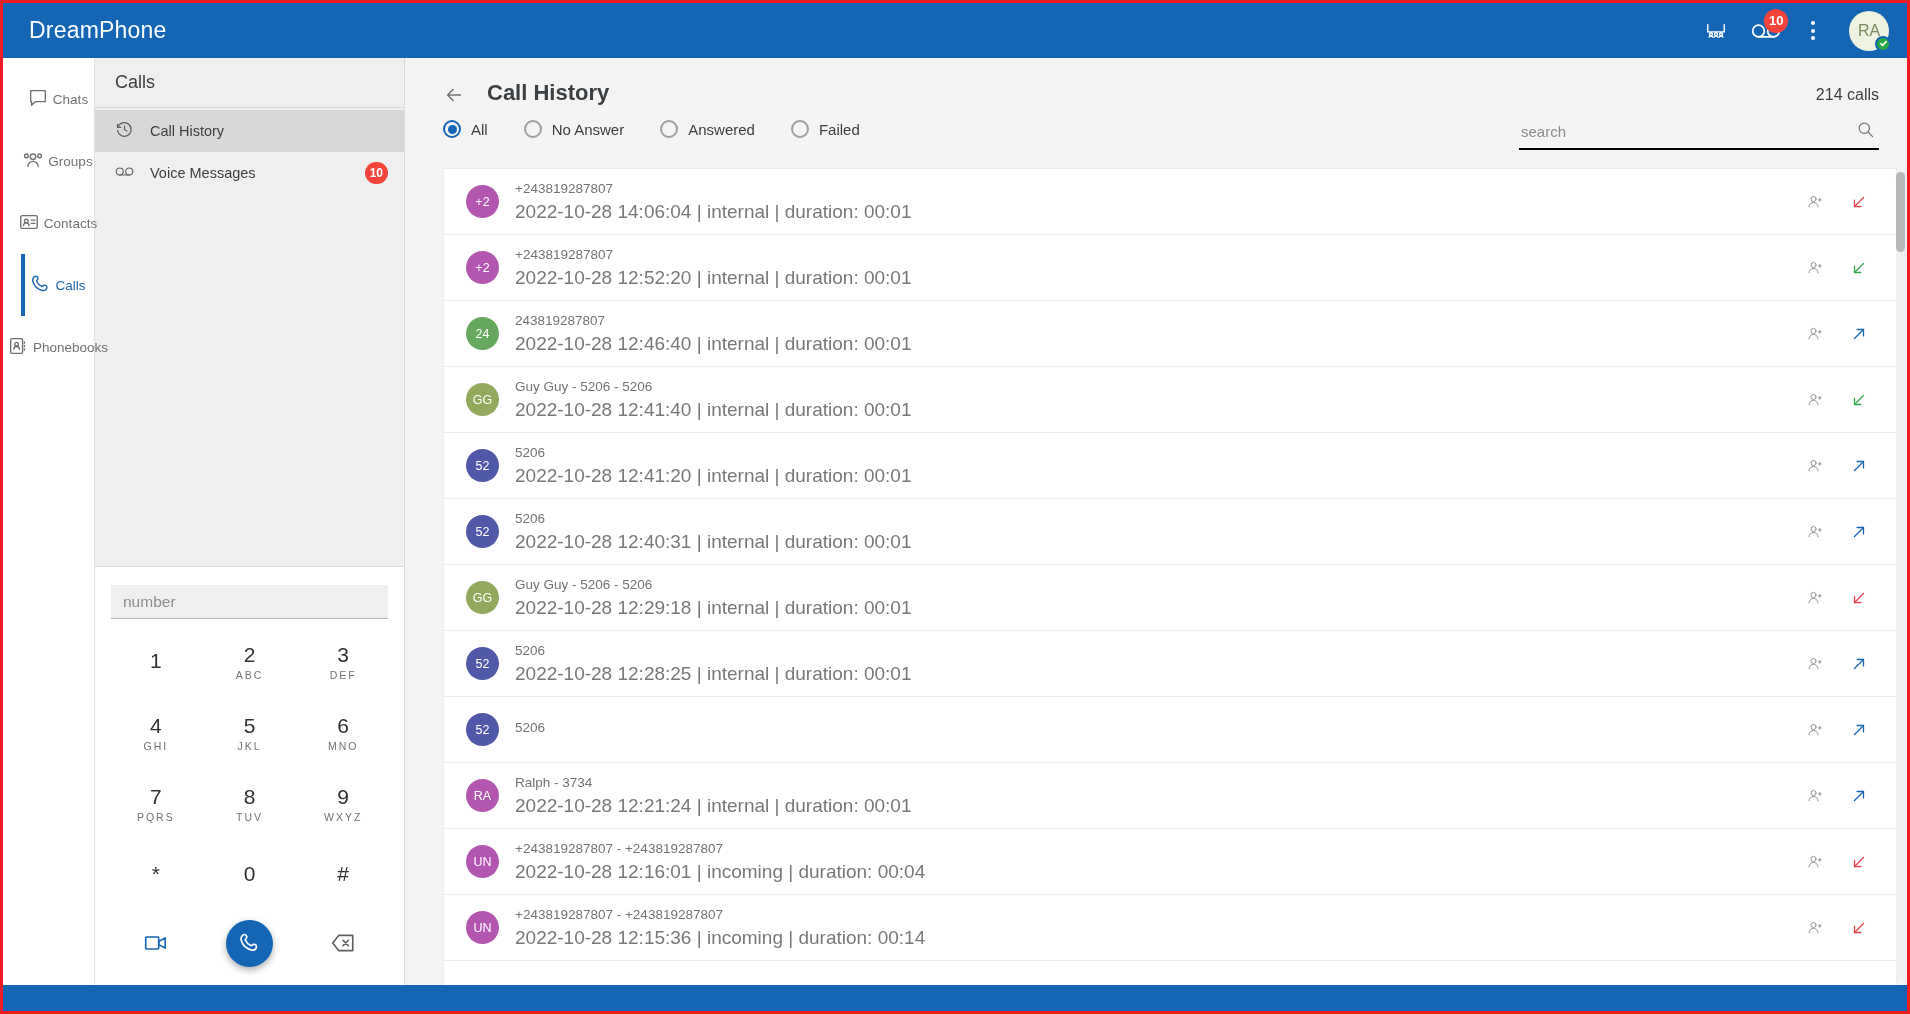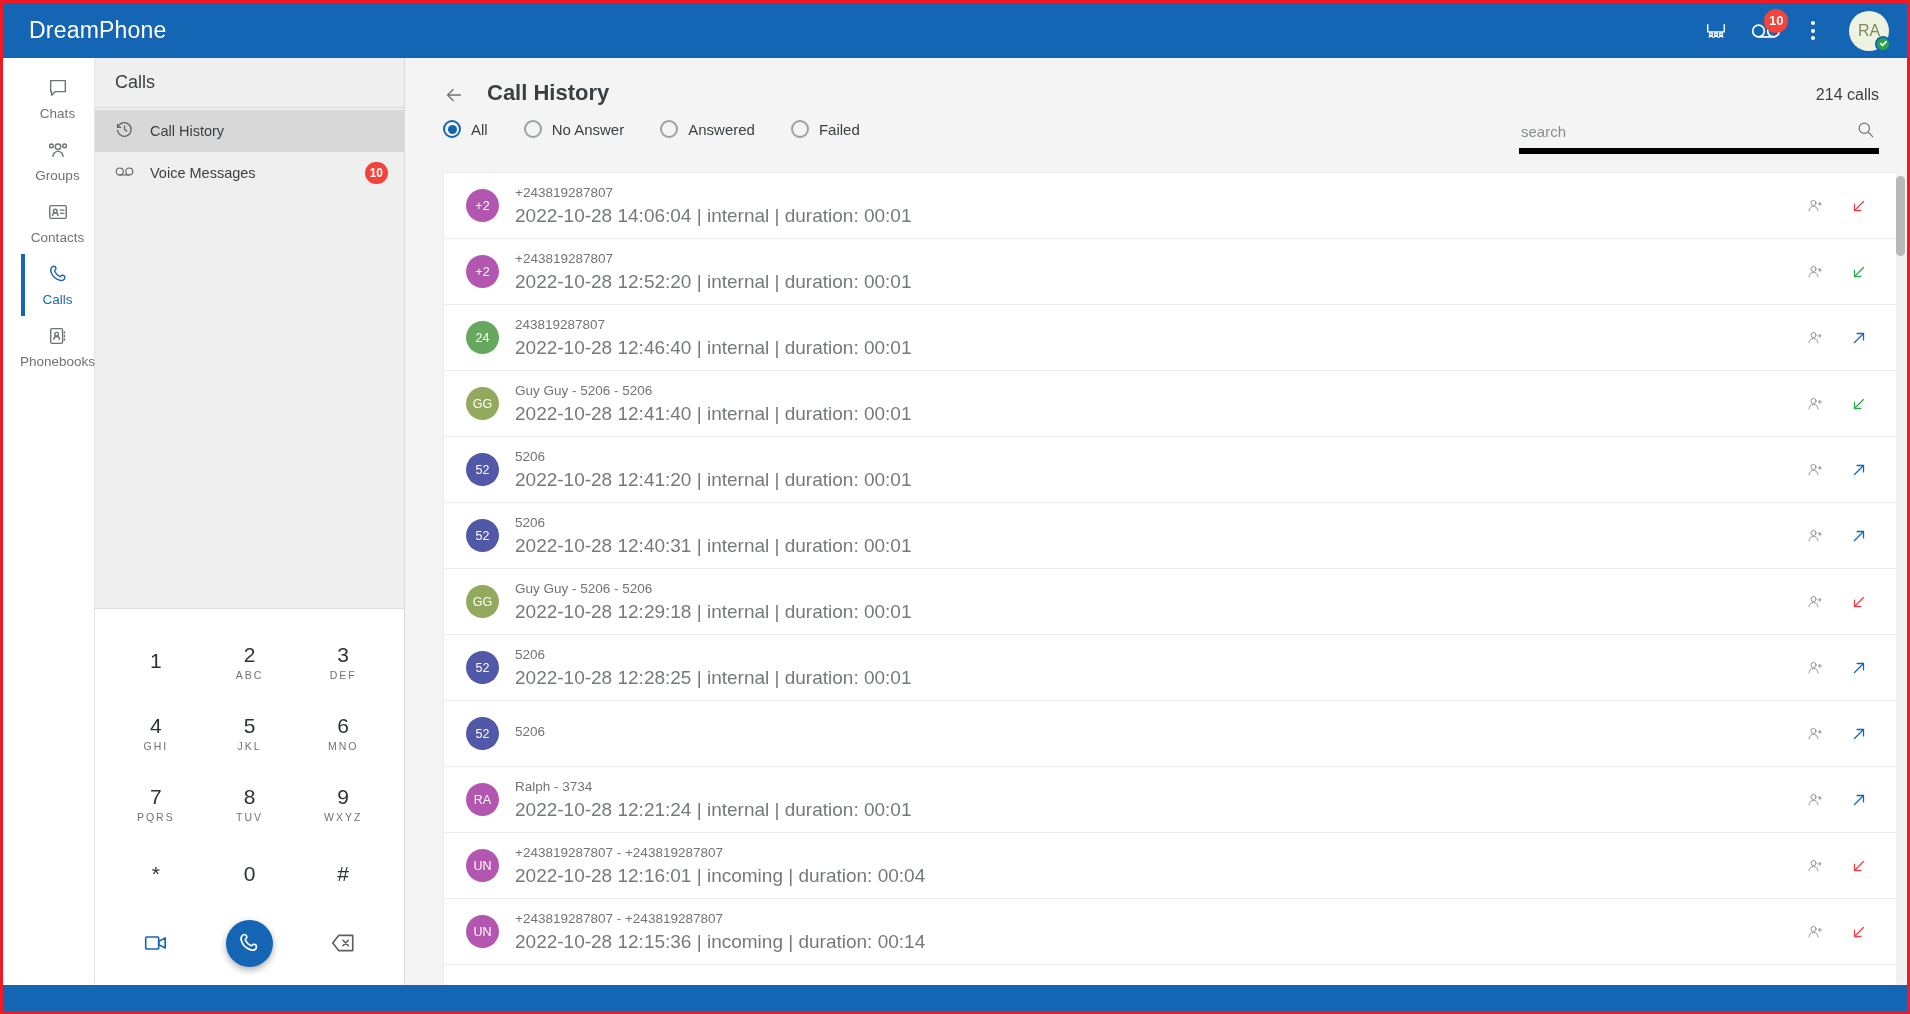--- a/index.html
+++ b/index.html
@@ -60,21 +60,21 @@
   
   .rail {
     width: 92px; min-width: 92px;
     background: #fff;
     border-right: 1px solid #e3e3e3;
     padding-top: 10px;
     display: flex; flex-direction: column;
   }
   .rail-item {
     height: 62px;
-    display: flex; flex-direction: column;
+    display: flex; flex-direction: row;
     align-items: center; justify-content: center;
     gap: 4px; cursor: pointer; position: relative;
     color: #6f7274; font-size: 13.5px; margin-left: 18px;
   }
   .rail-item svg { width: 22px; height: 22px; }
   .rail-item.active { color: #2166b2; }
   .rail-item.active::before {
     content: ''; position: absolute; left: 0; top: 0;
     width: 4px; height: 100%; background: #1565b5;
   }
@@ -168,21 +168,21 @@
     display: flex; align-items: center; justify-content: center;
   }
   .radio.on .dot { border-color: #1565b5; }
   .radio.on .dot::after {
     content: ''; width: 9px; height: 9px; border-radius: 50%; background: #1565b5;
   }
   .radio .txt { font-size: 15px; color: #3b3f42; }
   .filter-spacer { flex: 1; }
   .search-box {
     width: 360px; display: flex; align-items: center;
-    border-bottom: 6px solid #000000; padding: 0 4px 5px 2px;
+    border-bottom: 2px solid #000000; padding: 0 4px 5px 2px;
   }
   .search-box input {
     flex: 1; border: 0; outline: 0; background: transparent;
     font-size: 15px; color: #3b3f42;
     font-family: "Liberation Sans", sans-serif;
   }
   .search-box input::placeholder { color: #8a8d8f; }
   .search-box svg { width: 19px; height: 19px; color: #6f7274; flex: none; }
 
   
@@ -351,20 +351,23 @@
             </svg>
           </span>
           <span class="lbl">Voice Messages</span>
           <span class="pill">10</span>
         </div>
       </div>
 
       <div class="panel-fill"></div>
 
       <div class="dialpad">
+        <div class="num-field">
+          <input type="text" placeholder="number" style="">
+        </div>
         <div class="keys">
           <div class="key">
             <span class="d">1</span>
             <span class="s"></span>
           </div>
           <div class="key">
             <span class="d">2</span>
             <span class="s">ABC</span>
           </div>
           <div class="key">

